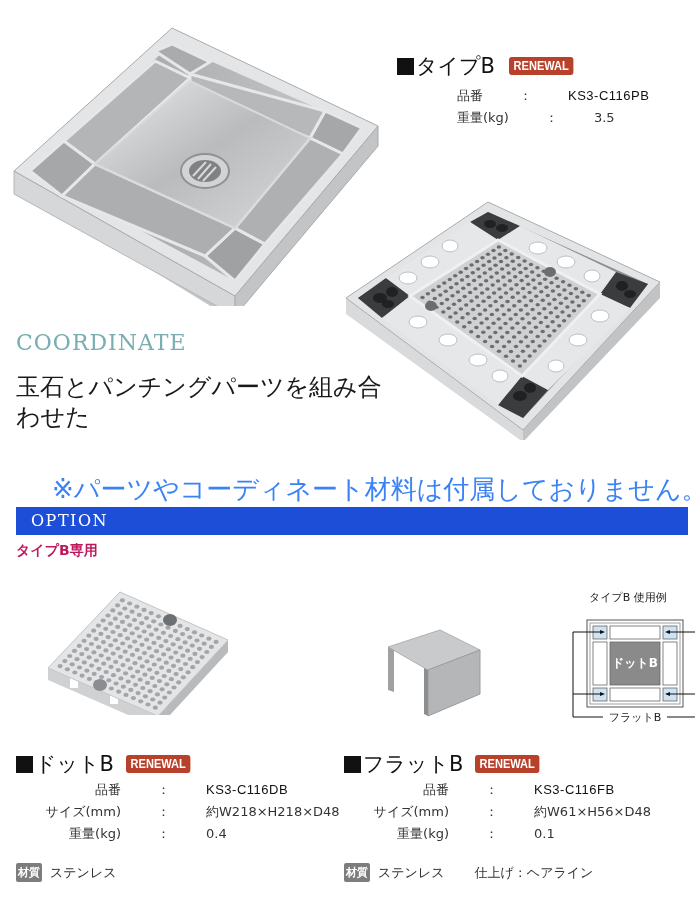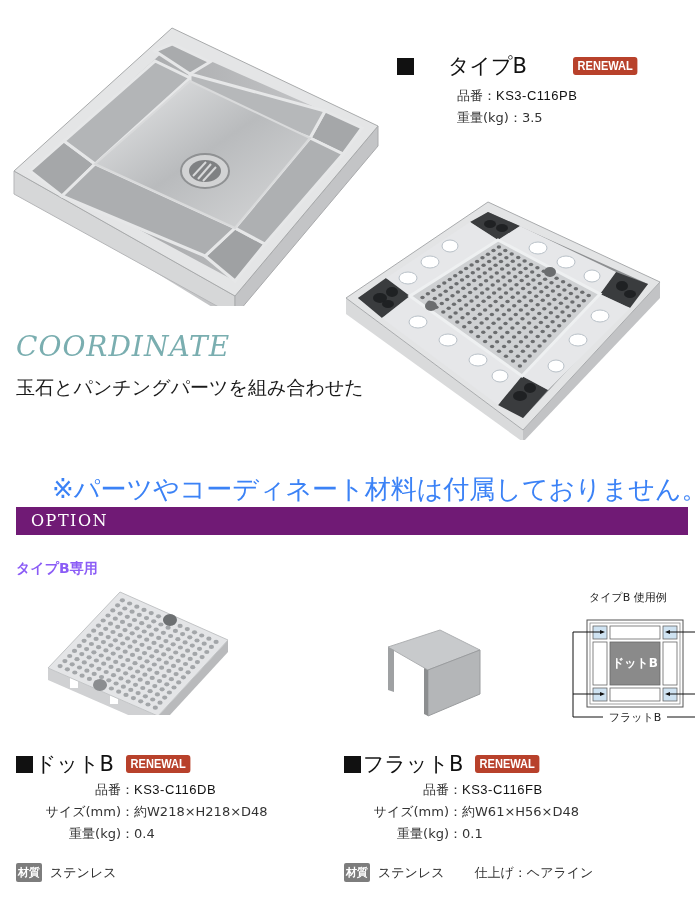--- a/index.html
+++ b/index.html
@@ -10,31 +10,31 @@
   
   .img-tray { left: 10px; top: 16px; width: 370px; height: 290px; }
   .img-coord { left: 338px; top: 190px; width: 330px; height: 250px; }
 
   .heading { font-size: 21px; font-weight: normal; color: #111; display: flex; align-items: center; white-space: nowrap; }
   .heading .sq { display: inline-block; width: 17px; height: 17px; background: #111; margin-right: 2px; }
   .badge { display: inline-block; background: #b8412b; color: #fff; font-family: "Liberation Sans", sans-serif; font-weight: bold; font-size: 12px; padding: 3px 5px 3px; border-radius: 3px; line-height: 1; letter-spacing: 0; transform: scaleX(0.92); transform-origin: left center; }
 
   .spec { font-size: 13px; color: #333; white-space: nowrap; }
   .spec .big { font-family: "Liberation Sans", sans-serif; font-size: 13px; color: #111; letter-spacing: 0.5px; }
-  .spec-row { display: flex; align-items: baseline; height: 22px; }
+  .spec-row { display: flex; align-items: baseline; height: 22px; gap: 36px; }
   .spec-row .lbl { text-align: right; }
 
-  .coord-title { left: 16px; top: 330px; font-family: "DejaVu Serif", "Liberation Serif", serif; font-size: 28px; color: #7aaeb0; letter-spacing: 1px; font-weight: normal; font-style: italic; }
-  .coord-body { left: 16px; top: 372px; font-size: 19px; line-height: 30px; color: #1a1a1a; width: 380px; }
+  .coord-title { left: 16px; top: 330px; font-family: "DejaVu Serif", "Liberation Serif", serif; font-size: 22px; color: #7aaeb0; letter-spacing: 1px; font-weight: normal; }
+  .coord-body { left: 16px; top: 372px; font-size: 24px; line-height: 30px; color: #1a1a1a; width: 380px; }
 
   .notice { left: 52px; top: 472px; font-size: 26px; color: #3b82f6; white-space: nowrap; }
 
-  .option-bar { left: 16px; top: 507px; width: 672px; height: 28px; background: #701a75; }
+  .option-bar { left: 16px; top: 507px; width: 672px; height: 28px; background: #1d4ed8; }
   .option-bar span { position: absolute; left: 15px; top: 4px; font-family: "DejaVu Serif", "Liberation Serif", serif; color: #fff; font-size: 16px; letter-spacing: 1.5px; }
-  .option-sub { left: 16px; top: 560px; font-size: 14px; color: #8b5cf6; font-weight: bold; }
+  .option-sub { left: 16px; top: 542px; font-size: 14px; color: #be185d; font-weight: bold; }
 
   .img-dot { left: 40px; top: 580px; width: 195px; height: 135px; }
   .img-flat { left: 380px; top: 622px; width: 110px; height: 96px; }
 
   .usage { left: 565px; top: 590px; width: 130px; height: 135px; }
   .usage-title { position: absolute; left: 24px; top: 0; font-size: 11px; color: #222; white-space: nowrap; text-align: center; }
 
   .material { display: flex; align-items: center; font-size: 13px; color: #333; white-space: nowrap; }
   .mat-badge { background: #7d7d7d; color: #fff; font-size: 11px; font-weight: bold; padding: 2px 2px; margin-right: 8px; border-radius: 2px; }
 </style>
@@ -82,21 +82,21 @@
     <ellipse cx="195" cy="155" rx="24" ry="17" fill="#d2d3d4" stroke="#8f9193" stroke-width="2"></ellipse>
     <ellipse cx="195" cy="155" rx="16" ry="11" fill="#7f8183"></ellipse>
     <g stroke="#d8d9da" stroke-width="2">
       <line x1="183" y1="160" x2="196" y2="146"></line>
       <line x1="188" y1="163" x2="201" y2="148"></line>
       <line x1="193" y1="165" x2="206" y2="151"></line>
     </g>
   </svg>
 </div>
 
-<div class="abs heading" style="left:397px; top:52px;gap:32px;">
+<div class="abs heading" style="left:397px; top:52px;">
   <span class="sq"></span>
   <span>タイプB</span>
   <span class="badge" style="margin-left:14px;">RENEWAL</span>
 </div>
 <div class="abs spec" style="left:457px; top:87px;">
   <div class="spec-row">
     <span class="lbl">品番</span>
     <span>：</span>
     <span class="big">KS3-C116PB</span>
   </div>

